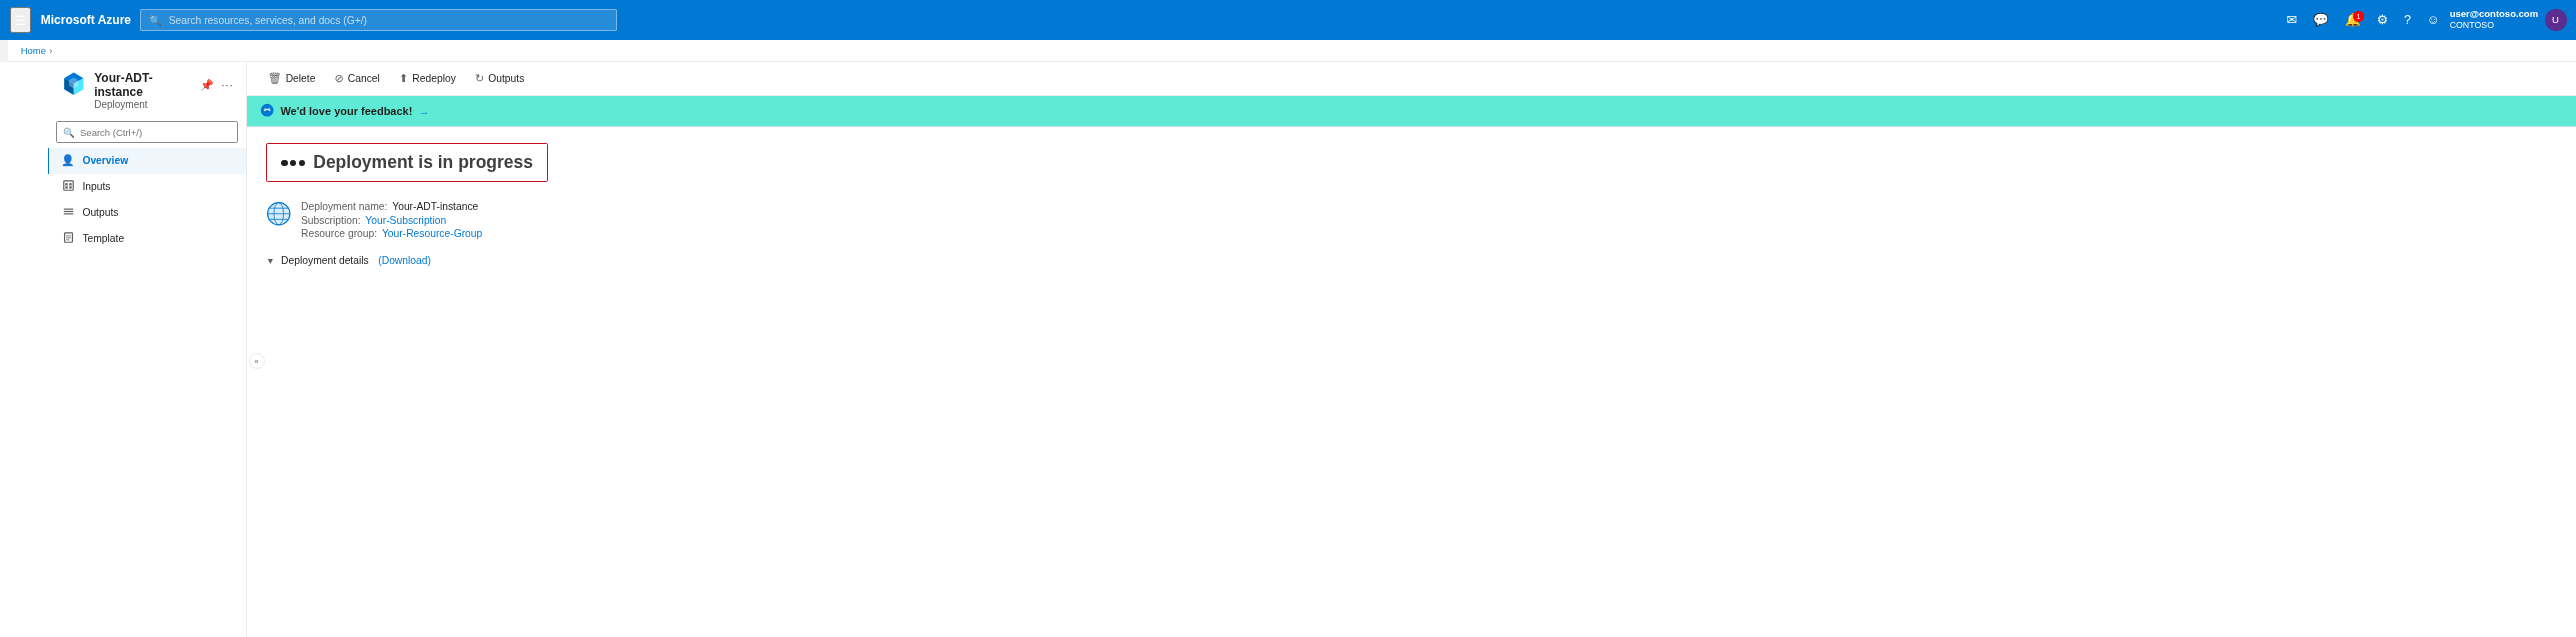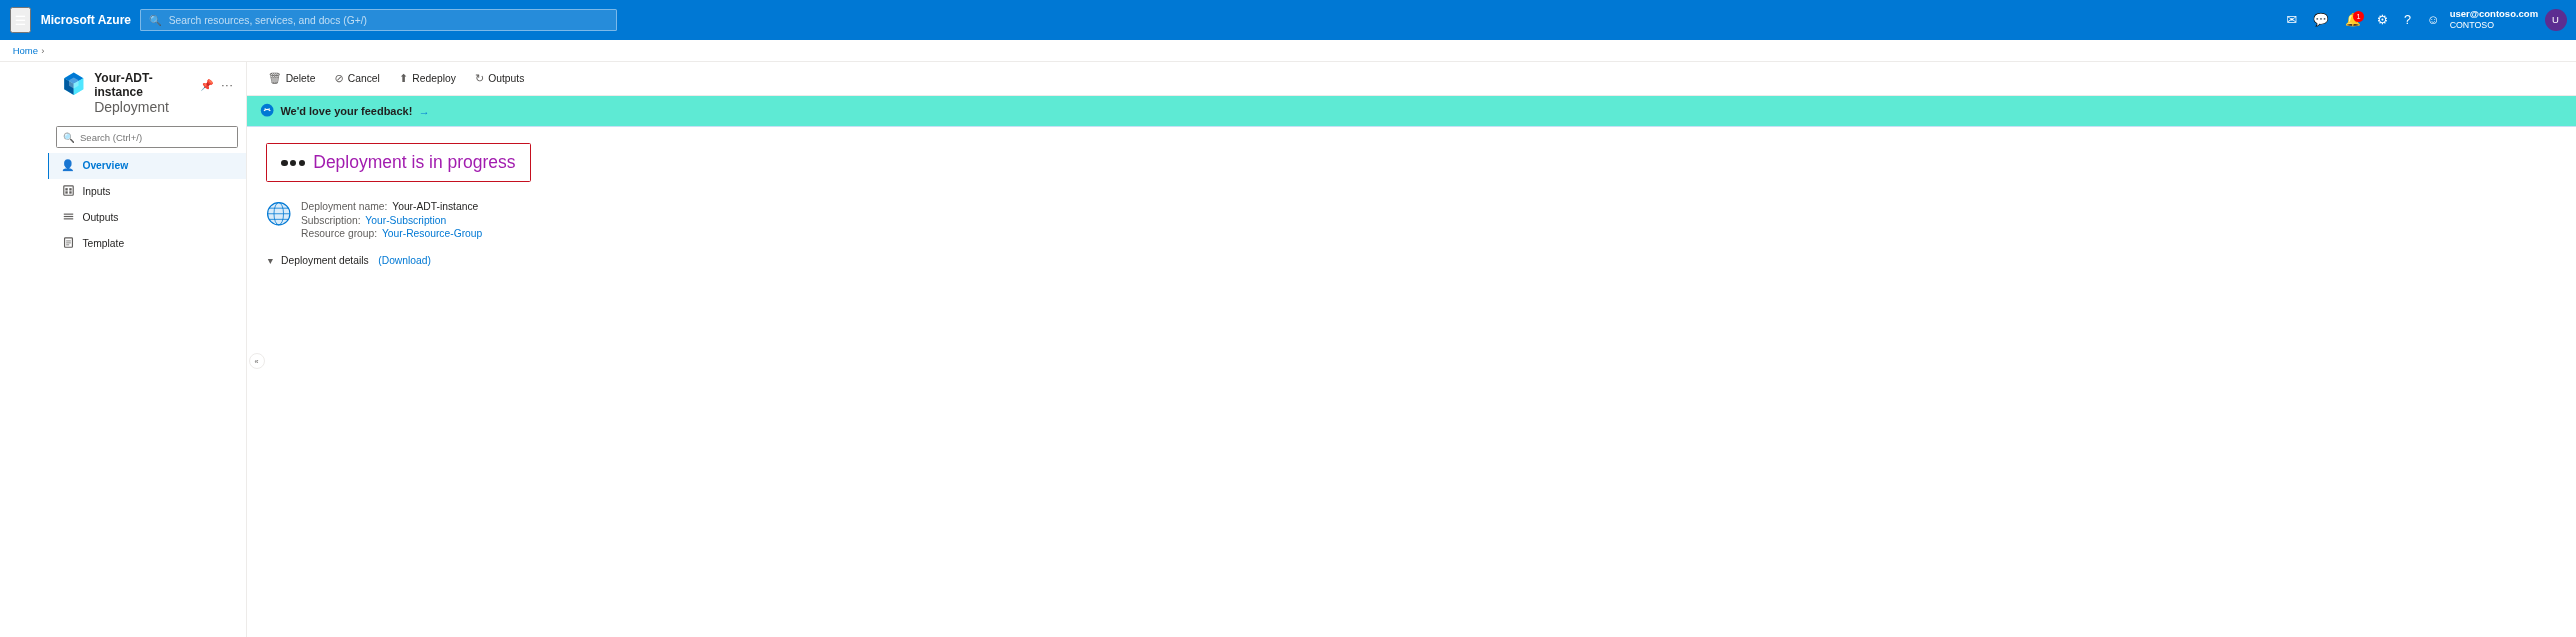--- a/index.html
+++ b/index.html
@@ -105,20 +105,21 @@
     
     .breadcrumb {
       background: white;
       padding: 4.8px 12.7px;
       display: flex;
       align-items: center;
       gap: 3.2px;
       font-size: 9.5px;
       color: #0078d4;
       border-bottom: 0.8px solid #edebe9;
+      margin-left: 8px;
     }
     .breadcrumb-separator { color: #605e5c; }
     .breadcrumb-link { cursor: pointer; color: #0078d4; }
 
     
     .main-layout {
       display: flex;
       height: calc(100vh - 32px - 22px);
       background: white;
       padding-left: 48px;
@@ -147,21 +148,21 @@
       justify-content: center;
     }
     .resource-icon svg { width: 25.5px; height: 25.5px; }
     .resource-title-block { display: flex; flex-direction: column; }
     .resource-title {
       font-size: 12px;
       font-weight: 600;
       color: #201f1e;
     }
     .resource-subtitle {
-      font-size: 14px;
+      font-size: 10px;
       color: #605e5c;
     }
 
     .sidebar-search {
       margin: 4.8px 8px;
       display: flex;
       align-items: center;
       border: 0.8px solid #8a8886;
       border-radius: 1.6px;
       padding: 0 6.4px;
@@ -281,22 +282,22 @@
       gap: 2.4px;
     }
     .dot {
       width: 6.4px;
       height: 6.4px;
       background: #201f1e;
       border-radius: 50%;
     }
     .deployment-status-text {
       font-size: 17.5px;
-      font-weight: 400;
-      color: #a21caf;
+      font-weight: 700;
+      color: #404040;
     }
 
     .deployment-info {
       display: flex;
       gap: 64px;
       margin-bottom: 16px;
     }
     .deployment-info-left {
       display: flex;
       align-items: flex-start;

